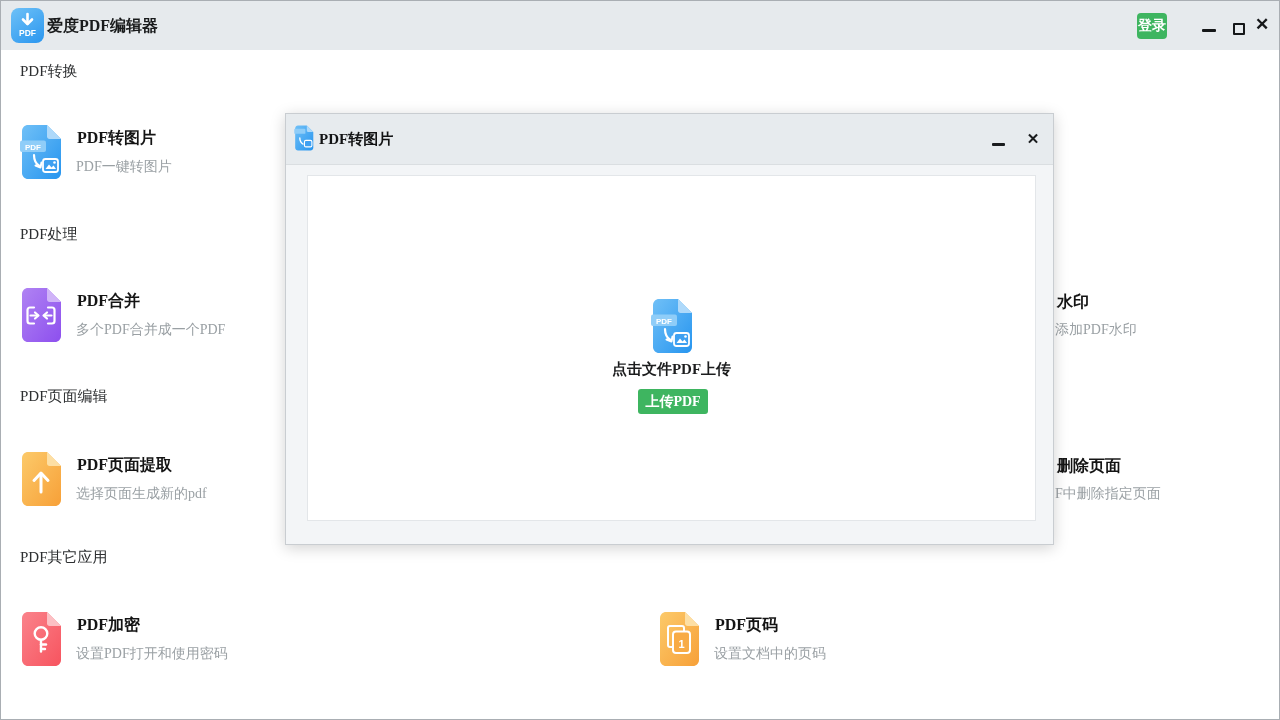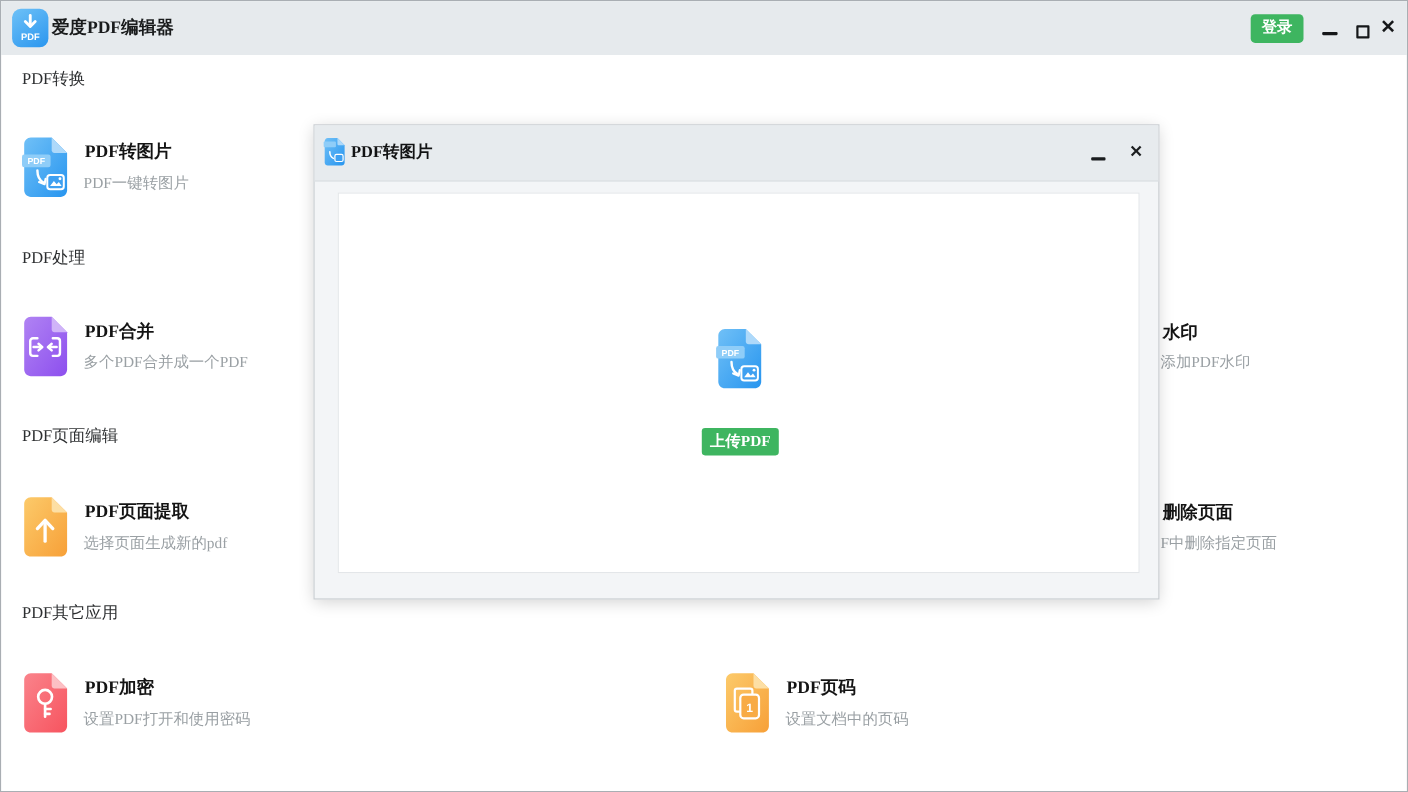--- a/index.html
+++ b/index.html
@@ -7,21 +7,21 @@
     font-family:"Liberation Serif","DejaVu Serif",serif; }
   .window { position:relative; width:1280px; height:720px; background:#fff;
     box-shadow: inset 0 0 0 1px #a9aeb3; padding-left: 16px; }
 
   
   .titlebar { position:absolute; left:1px; top:1px; right:1px; height:49px; background:#e6eaed; }
   .app-logo { position:absolute; left:10px; top:7px; width:33px; height:35px; border-radius:8px;
     background:linear-gradient(145deg,#6ec1f7 0%,#2a96ef 100%); }
   .app-title { position:absolute; left:46px; top:0; height:49px; line-height:49px;
     font-size:16px; font-weight:bold; color:#191b1c; white-space:nowrap; }
-  .login-btn { position:absolute; left:1136px; top:12px; width:48px; height:26px;
+  .login-btn { position:absolute; left:1136px; top:12px; width:30px; height:26px;
     background:#3eb560; border-radius:4px; color:#fff; font-size:14px; font-weight:bold;
     text-align:center; line-height:26px; cursor:pointer; }
   .ctl { position:absolute; top:14px; width:22px; height:22px; cursor:pointer; }
   .ctl-min { left:1197px; } .ctl-max { left:1227px; } 
   .ctl-min .bar { position:absolute; left:4px; top:14px; width:14px; height:3px;
     background:#151719; border-radius:1px; }
   .ctl-max .box { position:absolute; left:5px; top:8px; width:12px; height:12px;
     border:2.5px solid #151719; border-radius:1px; }
   .ctl-close { position:absolute; left:1249px; top:9px; width:24px; height:30px;
     text-align:center; line-height:30px; font-size:17px; font-weight:bold; color:#151719;
@@ -228,17 +228,18 @@
           <path d="M27 1 L41 15 H29.5 C28.1 15 27 13.9 27 12.5 Z" fill="#aed9fa"></path>
           <rect x="0" y="16.5" width="26" height="11.5" rx="2" fill="#8fcdf8"></rect>
           <text x="13" y="25.5" font-size="8" font-weight="bold" fill="#fff" text-anchor="middle" font-family="Liberation Sans,sans-serif">PDF</text>
           <path d="M14 31 C14 37 16 40 19.5 42" stroke="#fff" stroke-width="2.2" fill="none" stroke-linecap="round"></path>
           <path d="M21.5 38.5 L20.5 43.5 L15.5 41.5" fill="none" stroke="#fff" stroke-width="2" stroke-linecap="round" stroke-linejoin="round"></path>
           <rect x="23" y="35" width="15" height="13" rx="2.5" fill="#3ea0f1" stroke="#fff" stroke-width="1.8"></rect>
           <path d="M25.5 45 L29 40.5 L31.5 43.5 L33.5 41.5 L36 45 Z" fill="#fff"></path>
           <circle cx="34.5" cy="38.5" r="1.3" fill="#fff"></circle>
         </svg>
       </span>
+      <div class="upload-hint">点击文件PDF上传</div>
       <div class="upload-btn">上传PDF</div>
     </div>
   </div>
 
 </div>
 
 </body></html>

